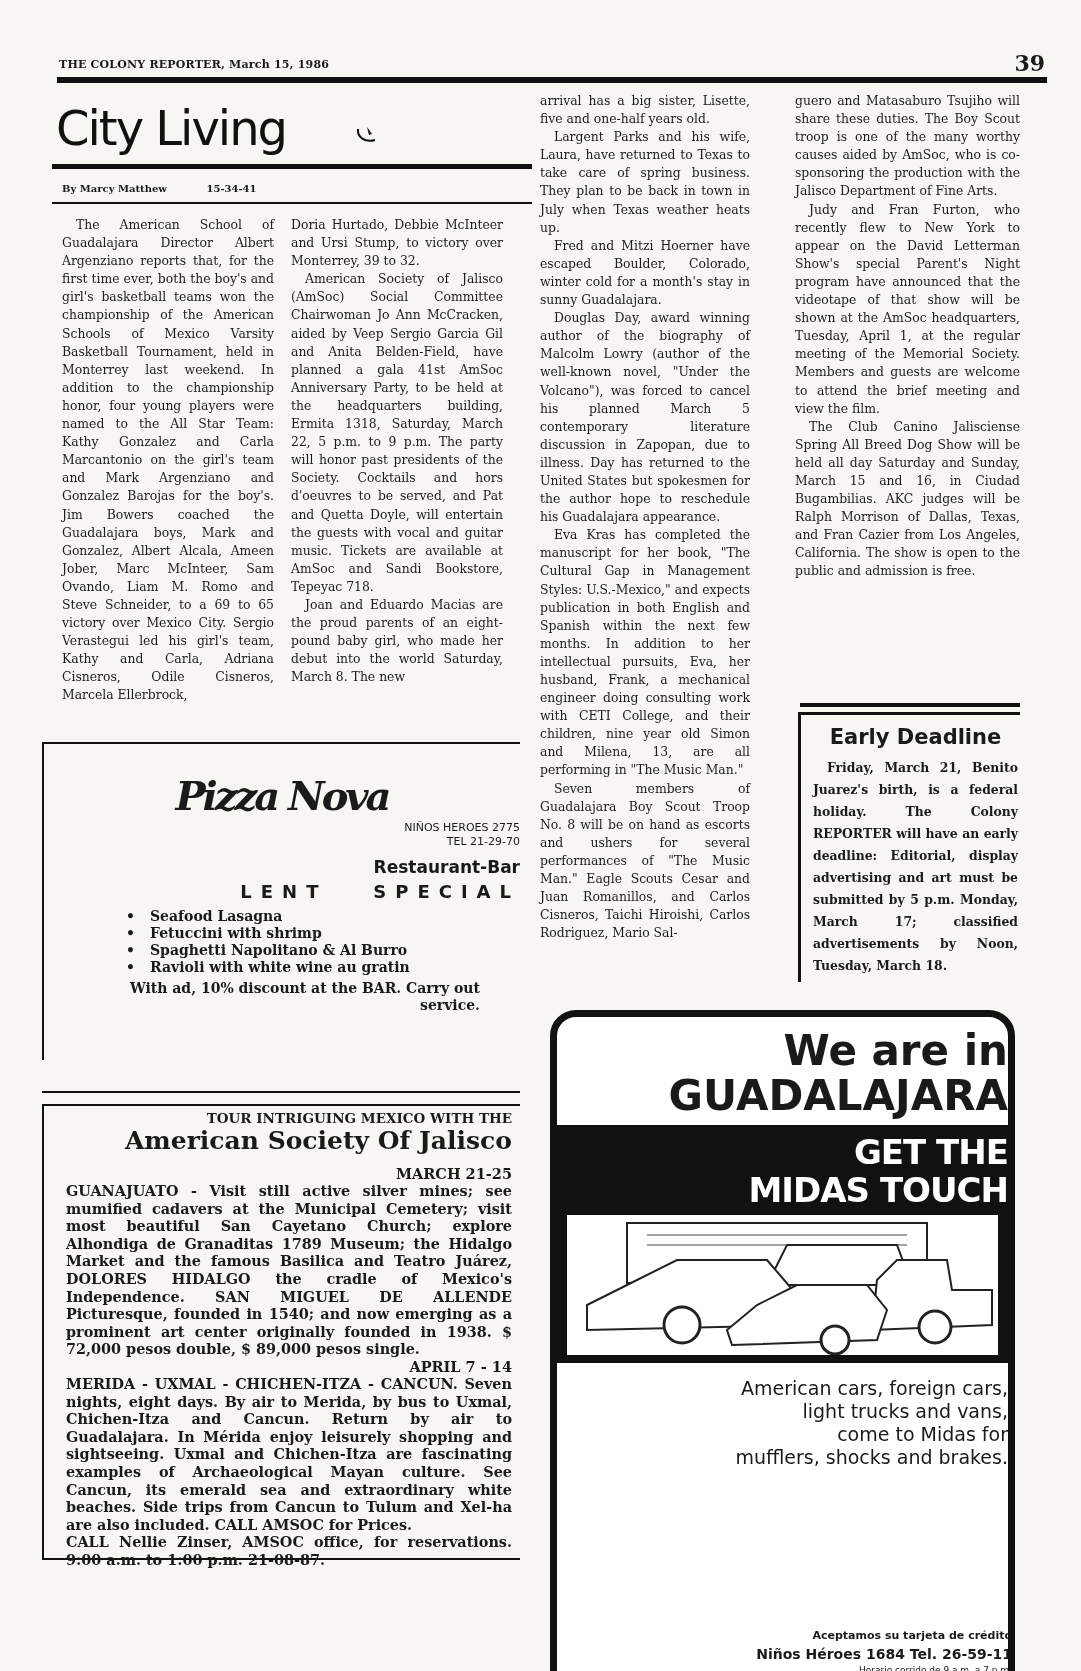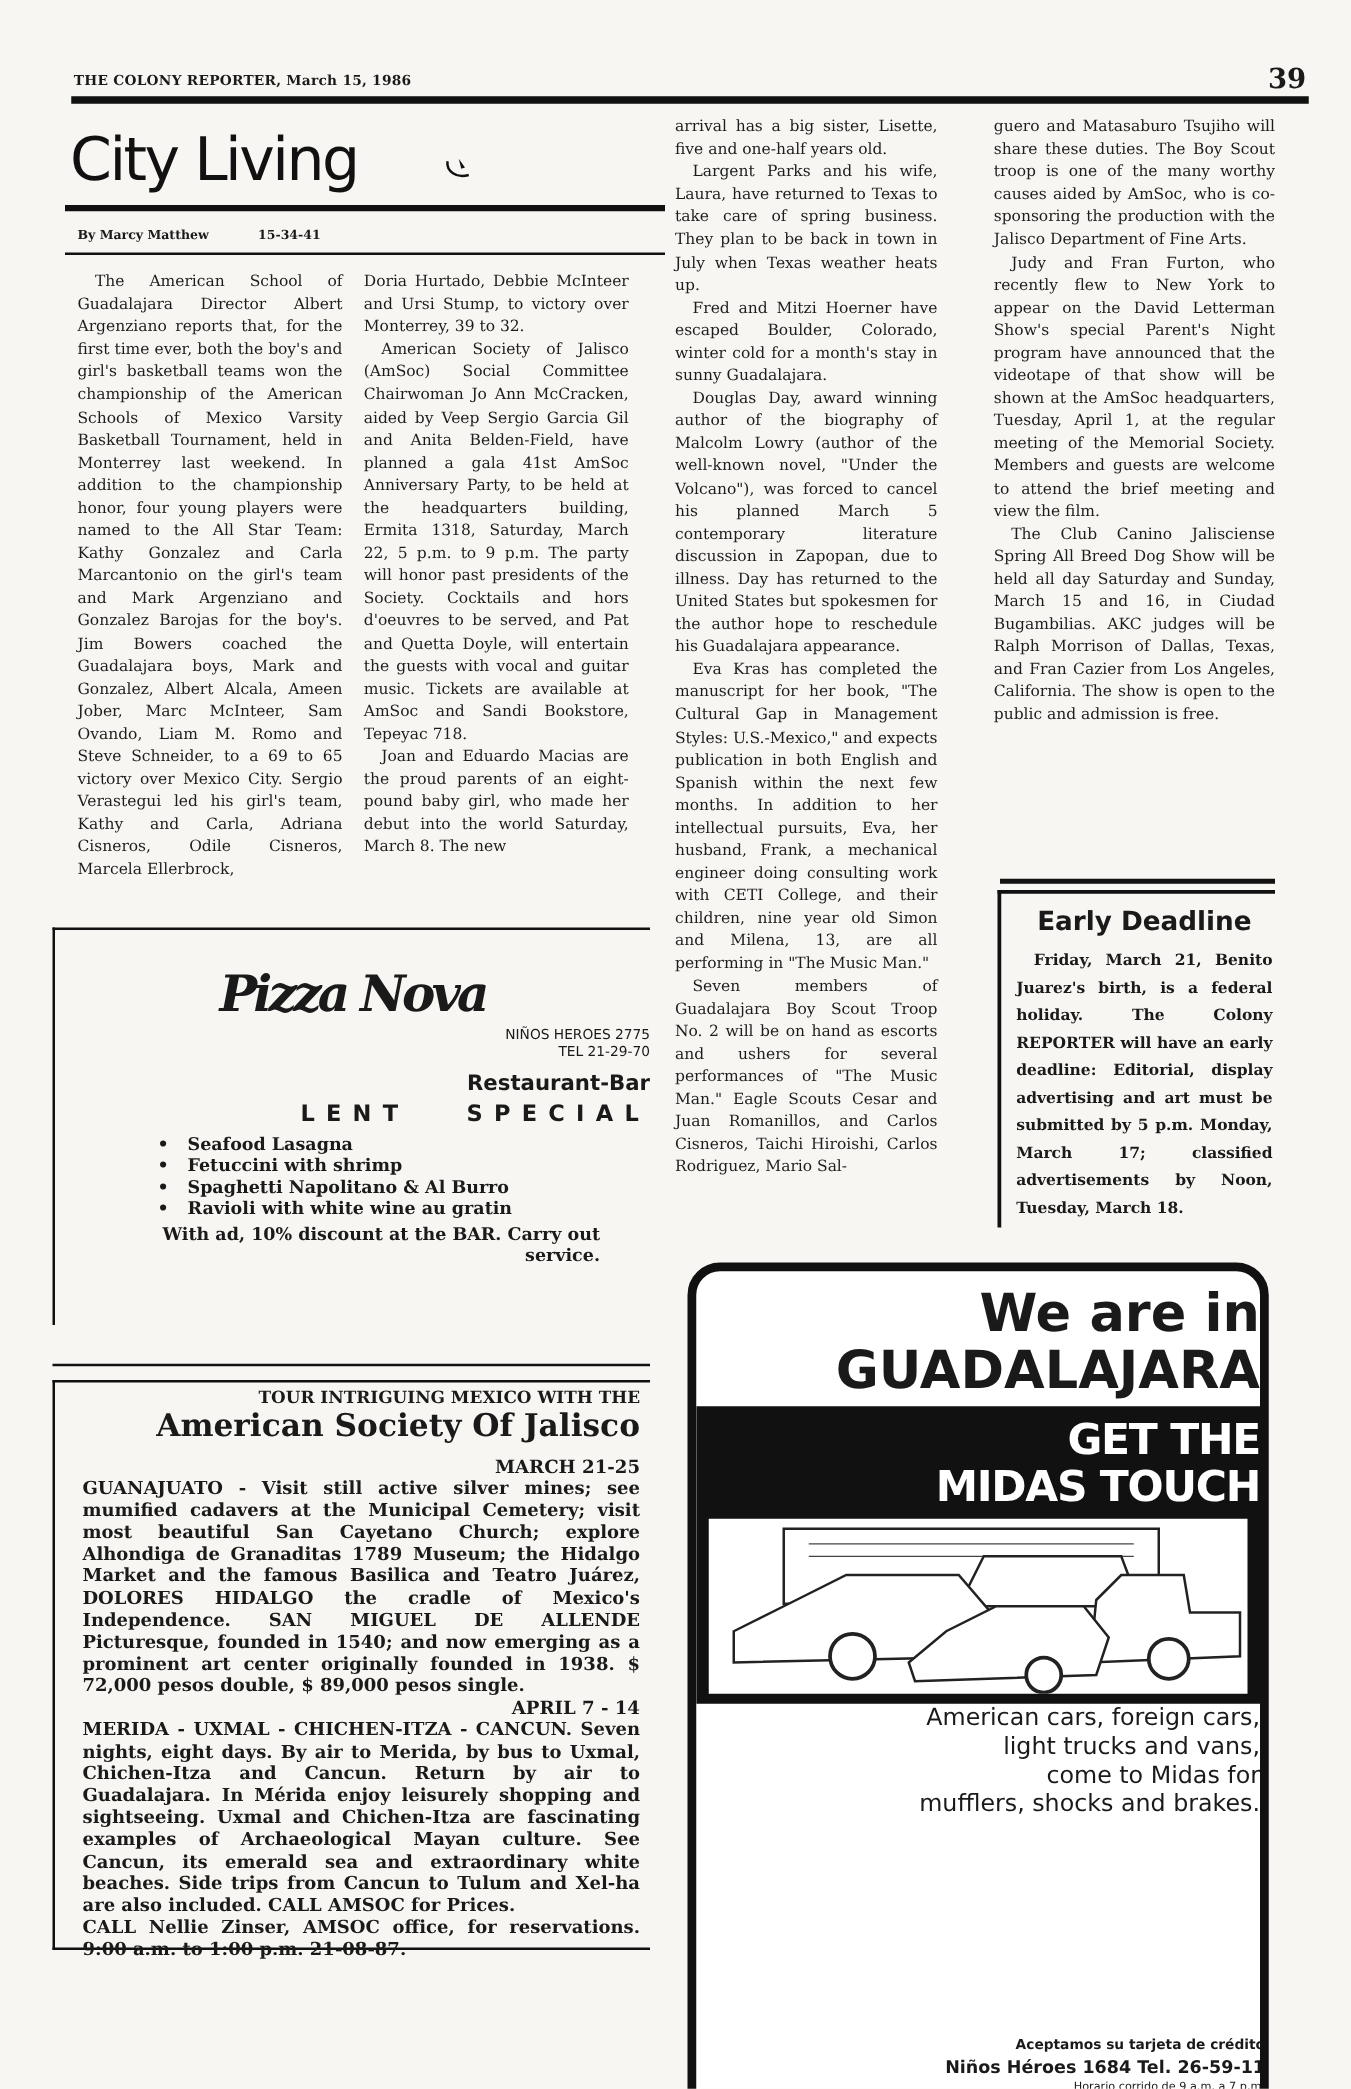--- a/index.html
+++ b/index.html
@@ -58,21 +58,21 @@
   <p>American Society of Jalisco (AmSoc) Social Committee Chairwoman Jo Ann McCracken, aided by Veep Sergio Garcia Gil and Anita Belden-Field, have planned a gala 41st AmSoc Anniversary Party, to be held at the headquarters building, Ermita 1318, Saturday, March 22, 5 p.m. to 9 p.m. The party will honor past presidents of the Society. Cocktails and hors d'oeuvres to be served, and Pat and Quetta Doyle, will entertain the guests with vocal and guitar music. Tickets are available at AmSoc and Sandi Bookstore, Tepeyac 718.</p>
   <p>Joan and Eduardo Macias are the proud parents of an eight-pound baby girl, who made her debut into the world Saturday, March 8. The new</p>
 </div>
 
 <div class="abs col" style="left:540px;top:92px;width:210px;">
   <p class="cont">arrival has a big sister, Lisette, five and one-half years old.</p>
   <p>Largent Parks and his wife, Laura, have returned to Texas to take care of spring business. They plan to be back in town in July when Texas weather heats up.</p>
   <p>Fred and Mitzi Hoerner have escaped Boulder, Colorado, winter cold for a month's stay in sunny Guadalajara.</p>
   <p>Douglas Day, award winning author of the biography of Malcolm Lowry (author of the well-known novel, "Under the Volcano"), was forced to cancel his planned March 5 contemporary literature discussion in Zapopan, due to illness. Day has returned to the United States but spokesmen for the author hope to reschedule his Guadalajara appearance.</p>
   <p>Eva Kras has completed the manuscript for her book, "The Cultural Gap in Management Styles: U.S.-Mexico," and expects publication in both English and Spanish within the next few months. In addition to her intellectual pursuits, Eva, her husband, Frank, a mechanical engineer doing consulting work with CETI College, and their children, nine year old Simon and Milena, 13, are all performing in "The Music Man."</p>
-  <p>Seven members of Guadalajara Boy Scout Troop No. 2 will be on hand as escorts and ushers for several performances of "The Music Man." Eagle Scouts Cesar and Juan Romanillos, and Carlos Cisneros, Taichi Hiroishi, Carlos Rodriguez, Mario Sal-</p>
+  <p>Seven members of Guadalajara Boy Scout Troop No. 8 will be on hand as escorts and ushers for several performances of "The Music Man." Eagle Scouts Cesar and Juan Romanillos, and Carlos Cisneros, Taichi Hiroishi, Carlos Rodriguez, Mario Sal-</p>
 </div>
 
 <div class="abs col" style="left:795px;top:92px;width:225px;">
   <p class="cont">guero and Matasaburo Tsujiho will share these duties. The Boy Scout troop is one of the many worthy causes aided by AmSoc, who is co-sponsoring the production with the Jalisco Department of Fine Arts.</p>
   <p>Judy and Fran Furton, who recently flew to New York to appear on the David Letterman Show's special Parent's Night program have announced that the videotape of that show will be shown at the AmSoc headquarters, Tuesday, April 1, at the regular meeting of the Memorial Society. Members and guests are welcome to attend the brief meeting and view the film.</p>
   <p>The Club Canino Jalisciense Spring All Breed Dog Show will be held all day Saturday and Sunday, March 15 and 16, in Ciudad Bugambilias. AKC judges will be Ralph Morrison of Dallas, Texas, and Fran Cazier from Los Angeles, California. The show is open to the public and admission is free.</p>
 </div>
 
 <div class="abs rule-thick" style="left:800px;top:703px;width:220px;height:4px;"></div>
 <div class="abs" style="left:798px;top:712px;width:222px;height:270px;border-left:3px solid #111;border-top:3px solid #111;padding:10px 2px 0 12px;">
@@ -118,21 +118,21 @@
       <line x1="80" y1="30" x2="340" y2="30" stroke="#444"></line>
       <path d="M200 70 L220 30 L330 30 L345 70 Z" fill="#fff" stroke="#222" stroke-width="2"></path>
       <path d="M20 90 L60 70 L110 45 L200 45 L230 80 L240 110 L20 115 Z" fill="#fff" stroke="#222" stroke-width="2"></path>
       <circle cx="115" cy="110" r="18" fill="#fff" stroke="#222" stroke-width="3"></circle>
       <path d="M310 65 L330 45 L380 45 L385 75 L425 75 L425 110 L305 115 Z" fill="#fff" stroke="#222" stroke-width="2"></path>
       <circle cx="368" cy="112" r="16" fill="#fff" stroke="#222" stroke-width="3"></circle>
       <path d="M160 115 L190 90 L230 70 L300 70 L320 95 L310 125 L165 130 Z" fill="#fff" stroke="#222" stroke-width="2"></path>
       <circle cx="268" cy="125" r="14" fill="#fff" stroke="#222" stroke-width="3"></circle>
     </svg>
   </div>
-  <div style="">
+  <div style="margin-top:14px;">
     <div class="center sans" style="font:19px/23px 'DejaVu Sans',sans-serif;">American cars, foreign cars,</div>
     <div class="center sans" style="font:19px/23px 'DejaVu Sans',sans-serif;">light trucks and vans,</div>
     <div class="center sans" style="font:19px/23px 'DejaVu Sans',sans-serif;">come to Midas for</div>
     <div class="center sans" style="font:19px/23px 'DejaVu Sans',sans-serif;">mufflers, shocks and brakes.</div>
   </div>
   <div style="position:absolute;left:170px;bottom:6px;width:285px;text-align:right;" class="sans">
     <div style="font:bold 11px/18px 'DejaVu Sans',sans-serif;">Aceptamos su tarjeta de crédito</div>
     <div style="font:bold 14px/18px 'DejaVu Sans',sans-serif;">Niños Héroes 1684  Tel. 26-59-11</div>
     <div style="font:9px/14px 'DejaVu Sans',sans-serif;">Horario corrido de 9 a.m. a 7 p.m.</div>
     <div style="font:bold 13px/20px 'DejaVu Sans',sans-serif;">¡La última palabra en MOFLES!</div>

